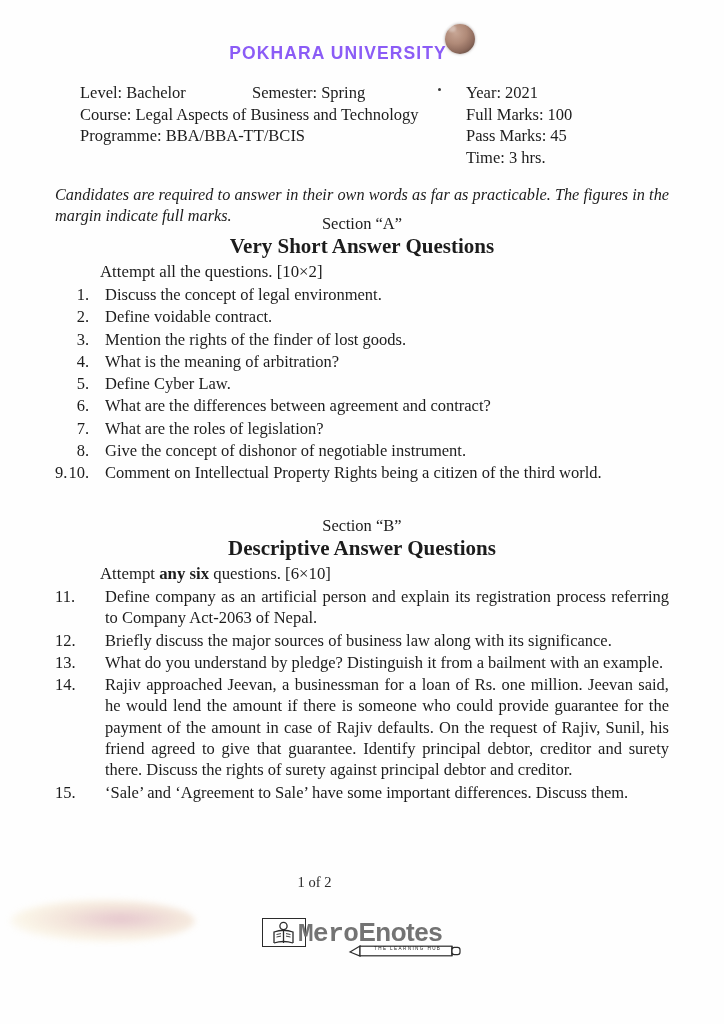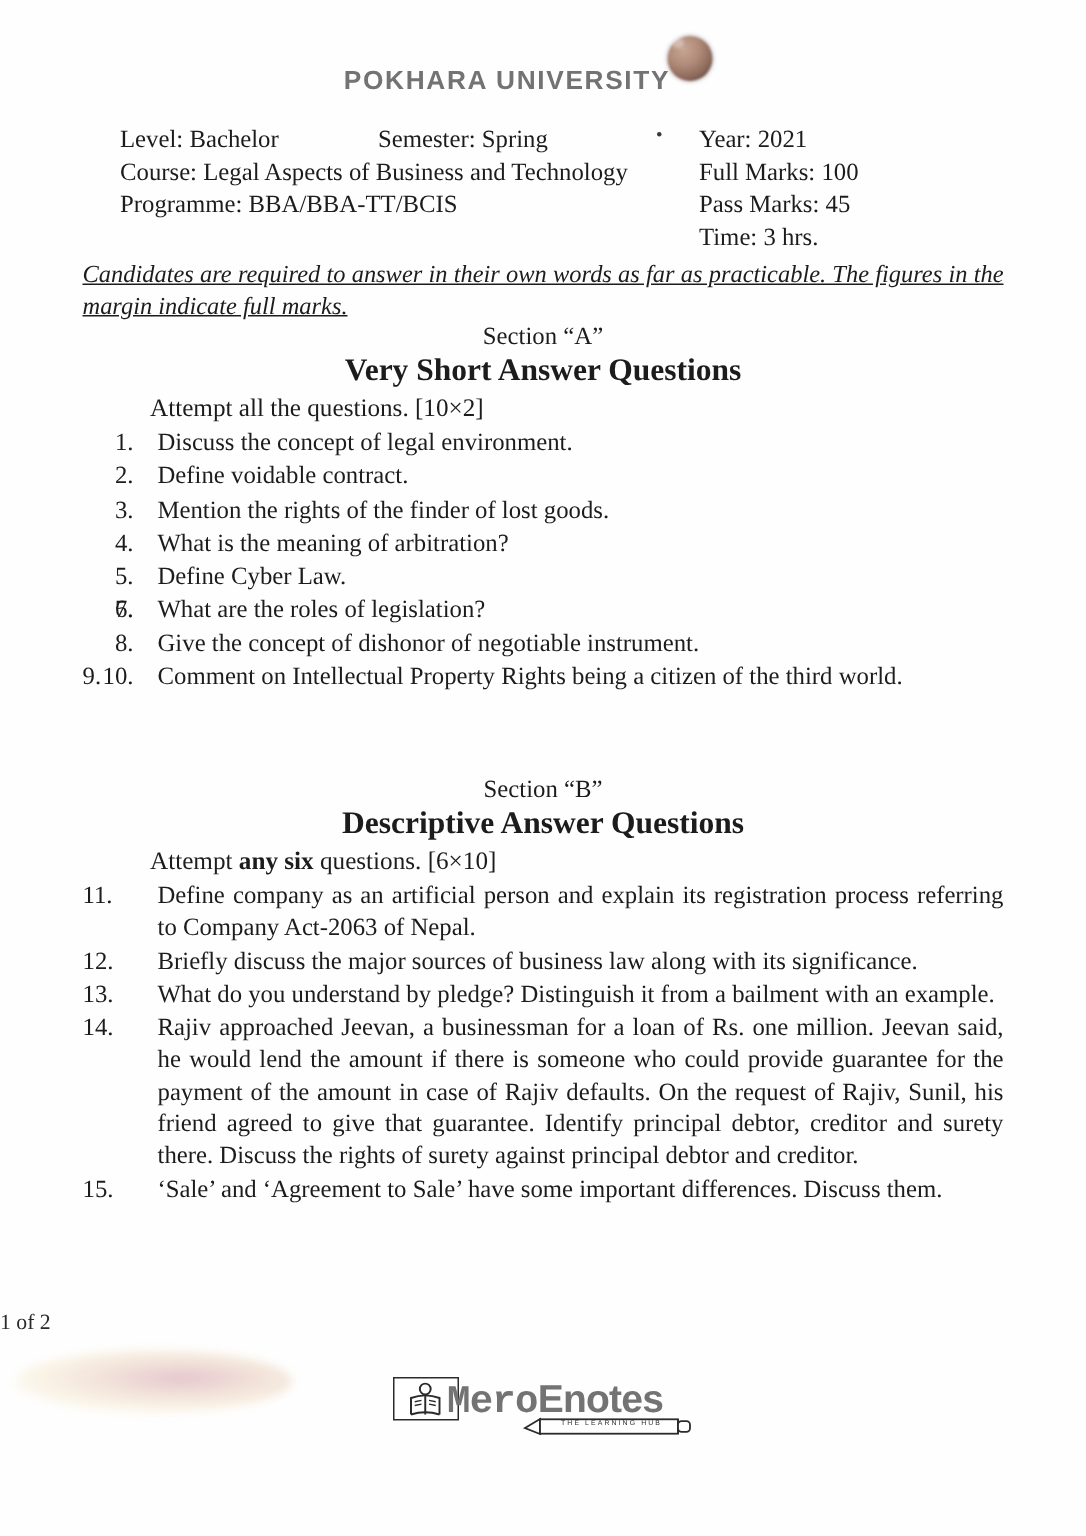--- a/index.html
+++ b/index.html
@@ -63,21 +63,21 @@
     left: 0;
     top: 43px;
     width: 724px;
     text-align: center;
     padding-right: 48px;
     box-sizing: border-box;
     font-family: "Liberation Sans", sans-serif;
     font-weight: bold;
     font-size: 17.5px;
     letter-spacing: 1.1px;
-    color: #737373;
+    color: #8b5cf6;
   }
 
   .meta {
     position: absolute;
     left: 0;
     top: 82px;
     width: 724px;
     height: 84px;
   }
   .meta-left {
@@ -114,27 +114,26 @@
     top: 0;
     font-size: 16.5px;
     line-height: 21.5px;
     white-space: nowrap;
   }
 
   
   .instruction {
     position: absolute;
     left: 55px;
-    top: 173px;
+    top: 185px;
     width: 614px;
     font-style: italic;
     font-size: 16.3px;
     line-height: 20.5px;
     text-align: justify;
-    text-decoration: underline;
   }
 
   
   .section-name {
     text-align: center;
     font-size: 16.5px;
     line-height: 21px;
   }
   .section-sub {
     text-align: center;
@@ -186,21 +185,21 @@
     left: 55px;
     top: 515px;
     width: 614px;
   }
 
   .page-footer {
     position: absolute;
     left: 0;
     top: 874px;
     width: 629px;
-    text-align: left;
+    text-align: center;
     font-size: 14.5px;
     color: #2a2a2a;
   }
 
   
   .logo {
     position: absolute;
     left: 262px;
     top: 916px;
     width: 200px;
@@ -281,21 +280,21 @@
   <div class="sectionA">
     <div class="section-name">Section “A”</div>
     <div class="section-sub">Very Short Answer Questions</div>
     <div class="attempt-line"><span>Attempt all the questions. </span><b></b><span>[10×2]</span></div>
     <ol class="qlist">
       <li class="qitem"><span class="qnum">1.</span><span>Discuss the concept of legal environment.</span></li>
       <li class="qitem"><span class="qnum">2.</span><span>Define voidable contract.</span></li>
       <li class="qitem"><span class="qnum">3.</span><span>Mention the rights of the finder of lost goods.</span></li>
       <li class="qitem"><span class="qnum">4.</span><span>What is the meaning of arbitration?</span></li>
       <li class="qitem"><span class="qnum">5.</span><span>Define Cyber Law.</span></li>
-      <li class="qitem"><span class="qnum">6.</span></li>
+      <li class="qitem"><span class="qnum">6.</span><span>What are the differences between agreement and contract?</span></li>
       <li class="qitem"><span class="qnum">7.</span><span>What are the roles of legislation?</span></li>
       <li class="qitem"><span class="qnum">8.</span><span>Give the concept of dishonor of negotiable instrument.</span></li>
       <li class="qitem justified"><span class="qnum">9.</span></li>
       <li class="qitem"><span class="qnum">10.</span><span>Comment on Intellectual Property Rights being a citizen of the third world.</span></li>
     </ol>
   </div>
 
   <div class="sectionB">
     <div class="section-name">Section “B”</div>
     <div class="section-sub">Descriptive Answer Questions</div>

